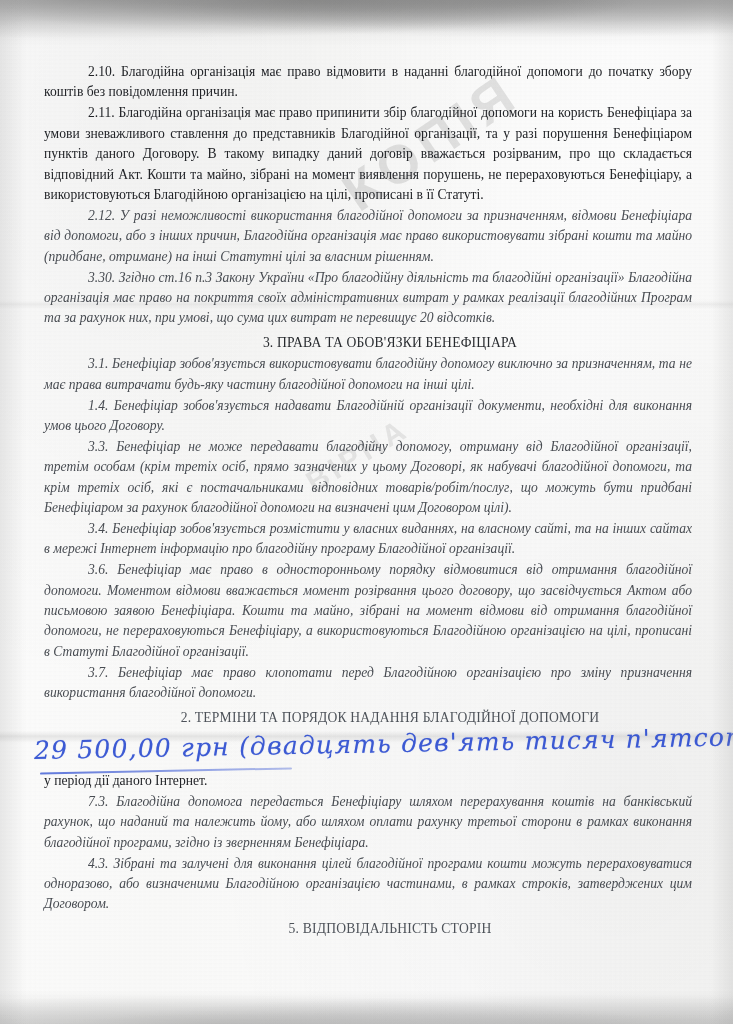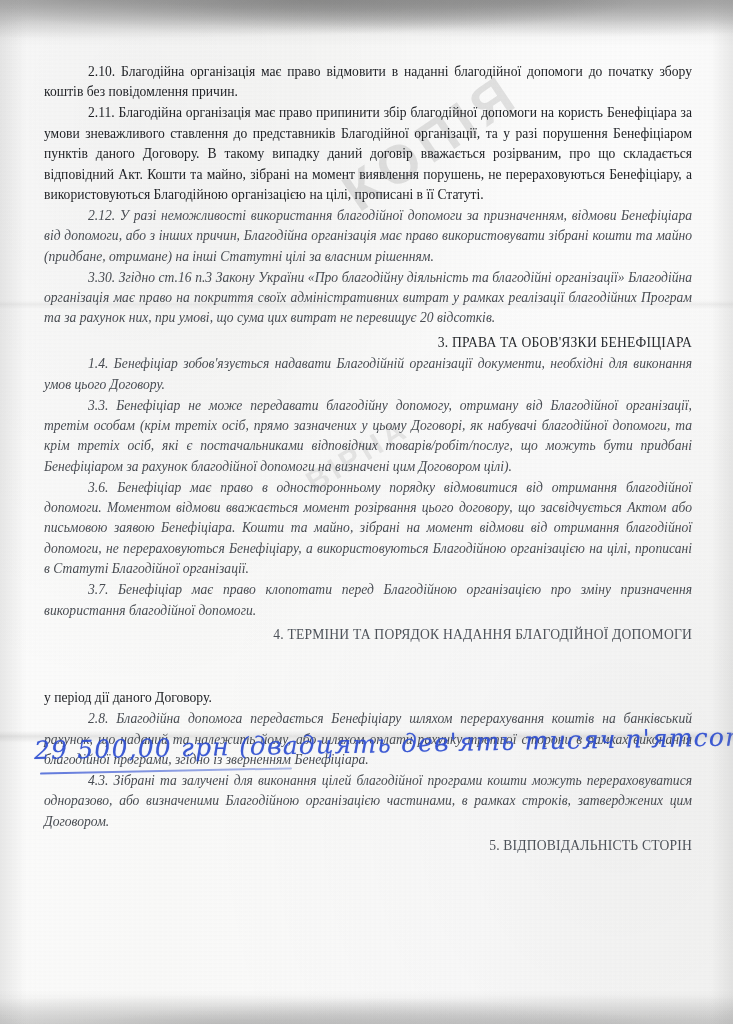--- a/index.html
+++ b/index.html
@@ -119,21 +119,21 @@
   .para {
     margin: 0 0 0.5px 0;
     text-indent: 44px;
     text-align: justify;
     color: #24262a;
   }
   .para.faded { color: #4a4e54; font-style: italic; }
   .heading {
     margin: 4px 0 1px 0;
     text-indent: 44px;
-    text-align: right;
+    text-align: center;
     letter-spacing: .2px;
     color: #2a2d31;
   }
   .heading.dim { color: #4f545b; }
 
   
   .para::first-line { color: inherit; }
 
   
   #handwriting-wrap {
@@ -199,32 +199,34 @@
 
   <div id="doc-body">
 
     <p class="para">2.10. Благодійна організація має право відмовити в наданні благодійної допомоги до початку збору коштів без повідомлення причин.</p>
     <p class="para">2.11. Благодійна організація має право припинити збір благодійної допомоги на користь Бенефіціара за умови зневажливого ставлення до представників Благодійної організації, та у разі порушення Бенефіціаром пунктів даного Договору. В такому випадку даний договір вважається розірваним, про що складається відповідний Акт. Кошти та майно, зібрані на момент виявлення порушень, не перераховуються Бенефіціару, а використовуються Благодійною організацією на цілі, прописані в її Статуті.</p>
     <p class="para faded">2.12. У разі неможливості використання благодійної допомоги за призначенням, відмови Бенефіціара від допомоги, або з інших причин, Благодійна організація має право використовувати зібрані кошти та майно (придбане, отримане) на інші Статутні цілі за власним рішенням.</p>
     <p class="para faded">3.30. Згідно ст.16 п.3 Закону України «Про благодійну діяльність та благодійні організації» Благодійна організація має право на покриття своїх адміністративних витрат у рамках реалізації благодійних Програм та за рахунок них, при умові, що сума цих витрат не перевищує 20 відсотків.</p>
 
     <p class="heading">3. ПРАВА ТА ОБОВ'ЯЗКИ БЕНЕФІЦІАРА</p>
 
+    <p class="para faded">3.1. Бенефіціар зобов'язується використовувати благодійну допомогу виключно за призначенням, та не має права витрачати будь-яку частину благодійної допомоги на інші цілі.</p>
     <p class="para faded">1.4. Бенефіціар зобов'язується надавати Благодійній організації документи, необхідні для виконання умов цього Договору.</p>
     <p class="para faded">3.3. Бенефіціар не може передавати благодійну допомогу, отриману від Благодійної організації, третім особам (крім третіх осіб, прямо зазначених у цьому Договорі, як набувачі благодійної допомоги, та крім третіх осіб, які є постачальниками відповідних товарів/робіт/послуг, що можуть бути придбані Бенефіціаром за рахунок благодійної допомоги на визначені цим Договором цілі).</p>
+    <p class="para faded">3.4. Бенефіціар зобов'язується розмістити у власних виданнях, на власному сайті, та на інших сайтах в мережі Інтернет інформацію про благодійну програму Благодійної організації.</p>
     <p class="para faded">3.6. Бенефіціар має право в односторонньому порядку відмовитися від отримання благодійної допомоги. Моментом відмови вважається момент розірвання цього договору, що засвідчується Актом або письмовою заявою Бенефіціара. Кошти та майно, зібрані на момент відмови від отримання благодійної допомоги, не перераховуються Бенефіціару, а використовуються Благодійною організацією на цілі, прописані в Статуті Благодійної організації.</p>
     <p class="para faded">3.7. Бенефіціар має право клопотати перед Благодійною організацією про зміну призначення використання благодійної допомоги.</p>
 
-    <p class="heading dim">4. ТЕРМІНИ ТА ПОРЯДОК НАДАННЯ БЛАГОДІЙНОЇ ДОПОМОГИ</p>
+    <p class="heading dim">2. ТЕРМІНИ ТА ПОРЯДОК НАДАННЯ БЛАГОДІЙНОЇ ДОПОМОГИ</p>
 
 
     <div style="height:42px"></div>
 
-    <p class="para" style="text-indent:0">у період дії даного Договору.</p>
-    <p class="para faded">2.8. Благодійна допомога передається Бенефіціару шляхом перерахування коштів на банківський рахунок, що наданий та належить йому, або шляхом оплати рахунку третьої сторони в рамках виконання благодійної програми, згідно із зверненням Бенефіціара.</p>
+    <p class="para" style="text-indent:0">у період дії даного Інтернет.</p>
+    <p class="para faded">7.3. Благодійна допомога передається Бенефіціару шляхом перерахування коштів на банківський рахунок, що наданий та належить йому, або шляхом оплати рахунку третьої сторони в рамках виконання благодійної програми, згідно із зверненням Бенефіціара.</p>
     <p class="para faded">4.3. Зібрані та залучені для виконання цілей благодійної програми кошти можуть перераховуватися одноразово, або визначеними Благодійною організацією частинами, в рамках строків, затверджених цим Договором.</p>
 
     <p class="heading dim">5. ВІДПОВІДАЛЬНІСТЬ СТОРІН</p>
 
   </div>
 
   <div id="fold2"></div>
   <div id="fold"></div>
 
   <div id="handwriting-wrap">

